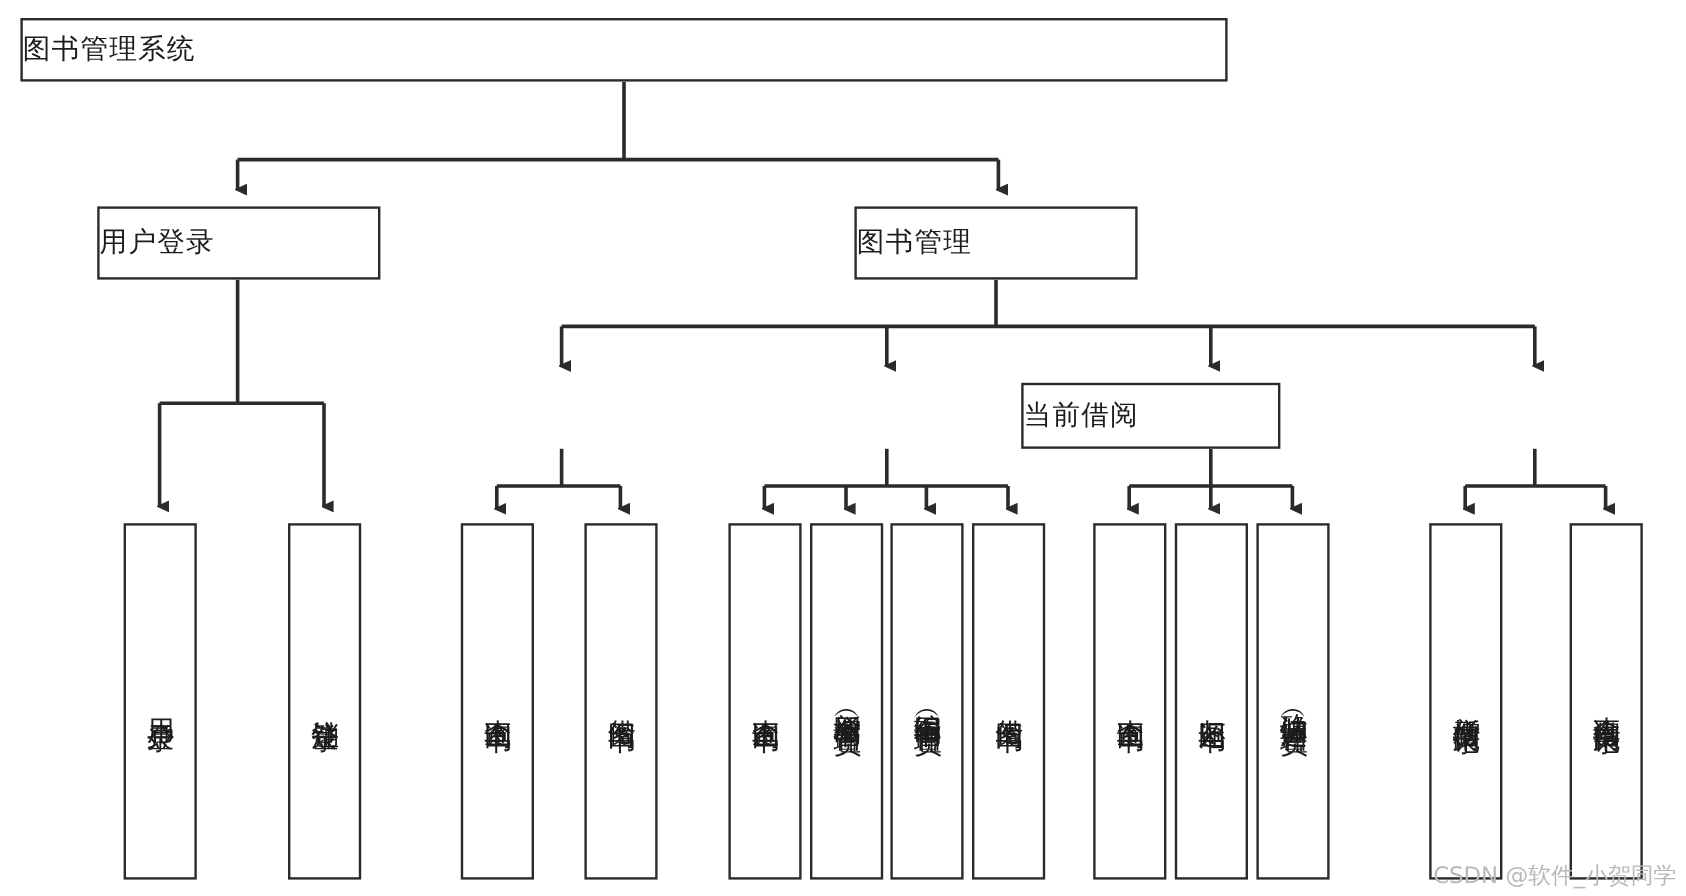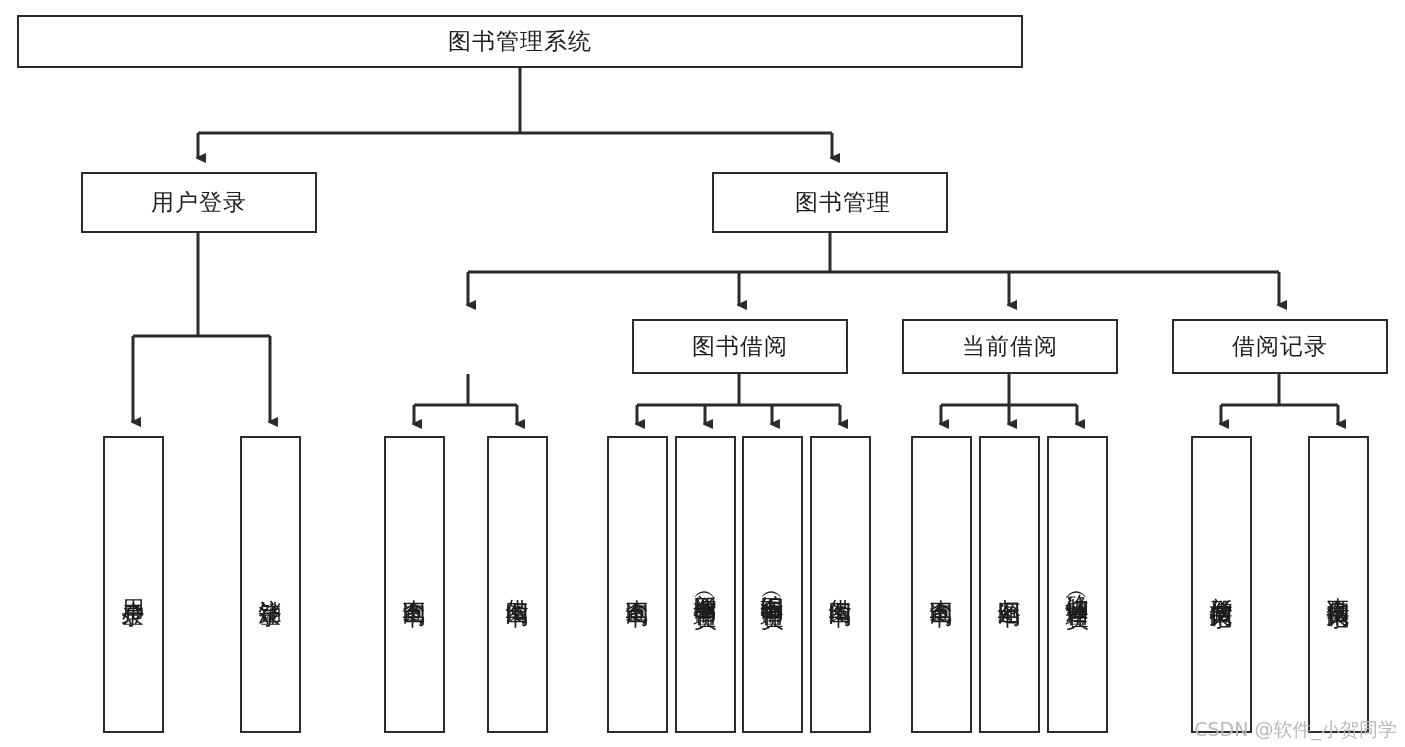--- a/index.html
+++ b/index.html
@@ -17,21 +17,20 @@
     background: #ffffff;
     overflow: hidden;
   }
   .node {
     position: absolute;
     box-sizing: border-box;
     border: 2px solid #2b2b2b;
     background: #ffffff;
     display: flex;
     align-items: center;
-    justify-content: center;
     color: #1c1c1c;
   }
   .node.horiz {
     font-size: 23px;
     letter-spacing: 1px;
     line-height: 1.2;
   }
   .node.vert {
     writing-mode: vertical-rl;
     text-orientation: upright;
@@ -124,32 +123,26 @@
     </g>
   </svg>
 
   <div class="node horiz" style="left:17px; top:15px; width:1006px; height:53px;">
     <span>图书管理系统</span>
   </div>
 
   <div class="node horiz" style="left:81px; top:172px; width:236px; height:61px;">
     <span>用户登录</span>
   </div>
-  <div class="node horiz" style="left:712px; top:172px; width:236px; height:61px;padding-left:26px;">
+  <div class="node horiz" style="left:712px; top:172px; width:236px; height:61px;">
     <span>图书管理</span>
   </div>
 
-  <div class="node horiz" style="left:632px; top:319px; width:216px; height:55px;">
-    <span>图书借阅</span>
-  </div>
-  <div class="node horiz" style="left:902px; top:319px; width:216px; height:55px;">
+  <div class="node horiz" style="left:851px; top:319px; width:216px; height:55px;">
     <span>当前借阅</span>
-  </div>
-  <div class="node horiz" style="left:1172px; top:319px; width:216px; height:55px;">
-    <span>借阅记录</span>
   </div>
 
   <div class="node vert" style="left:103px; top:436px; width:61px; height:297px;">
     <span class="vtext">用户登录</span>
   </div>
   <div class="node vert" style="left:240px; top:436px; width:61px; height:297px;">
     <span class="vtext">注销登录</span>
   </div>
 
   <div class="node vert" style="left:384px; top:436px; width:61px; height:297px;">

